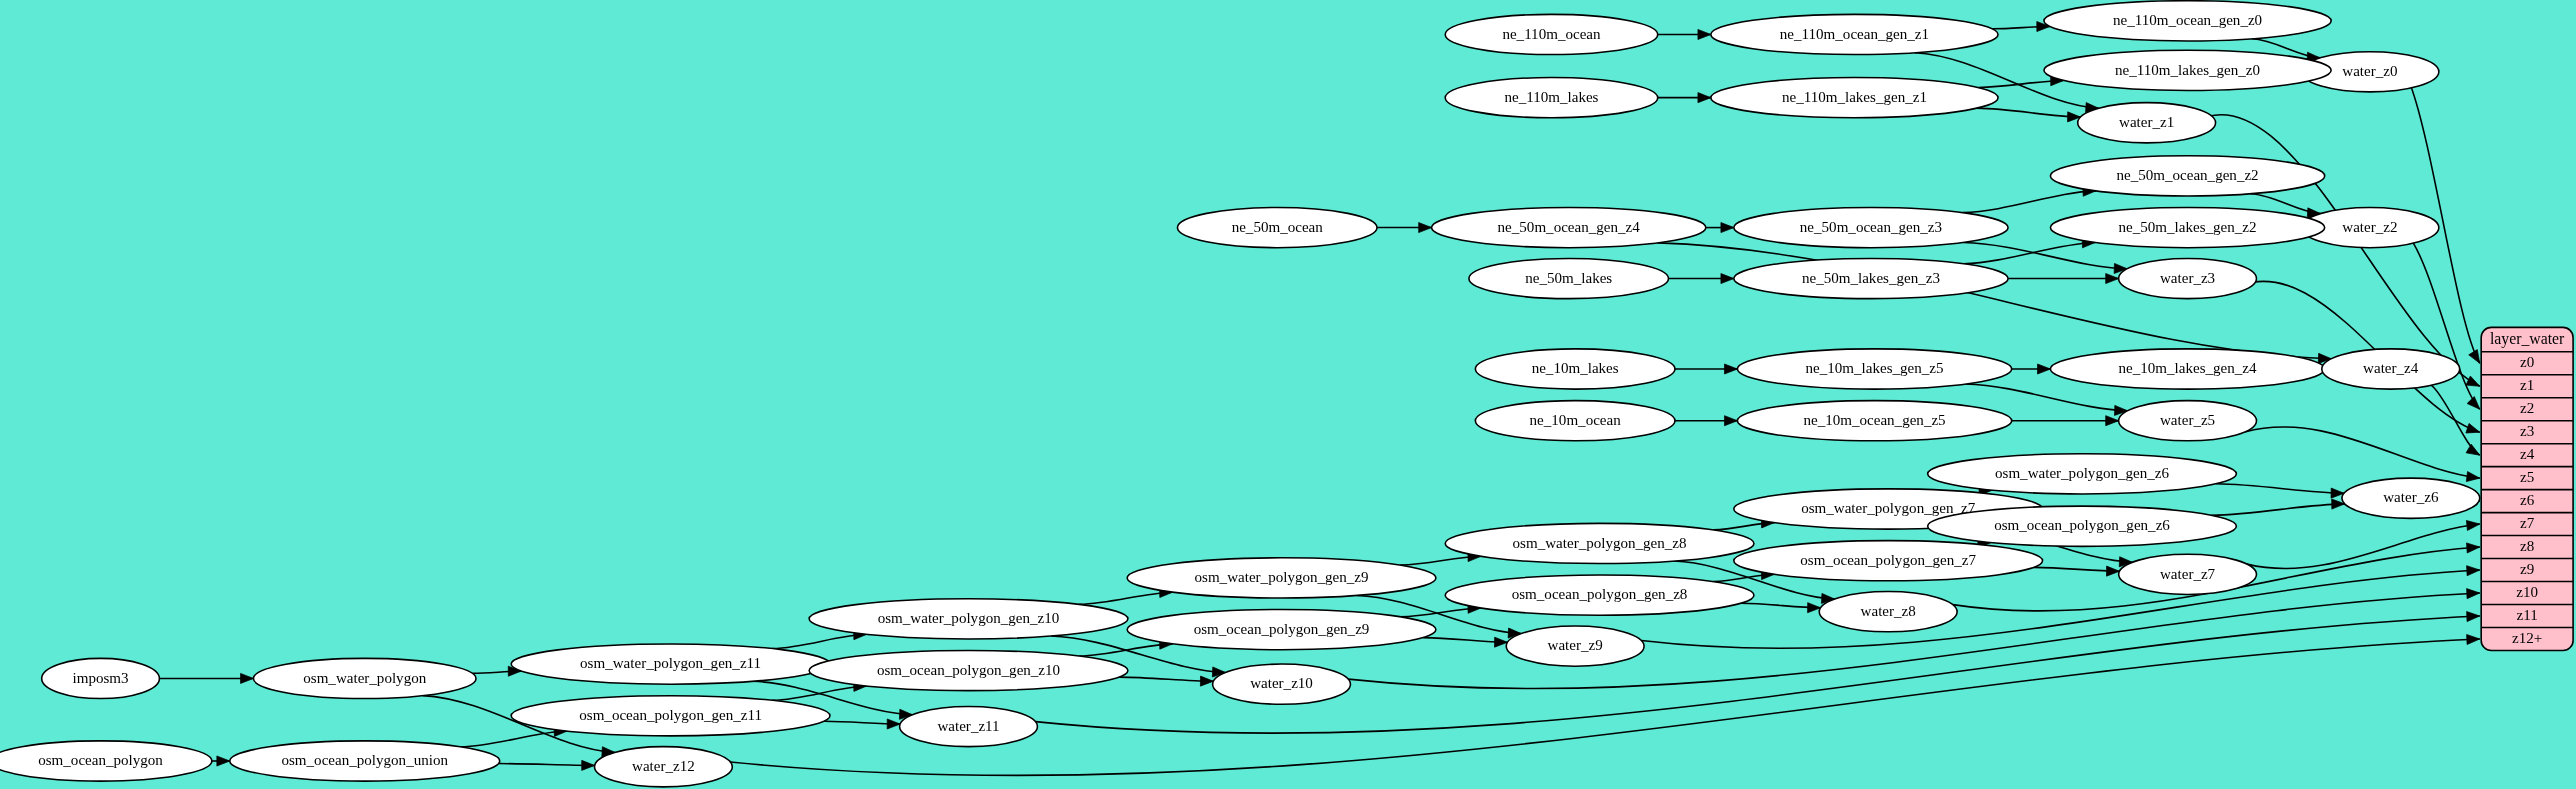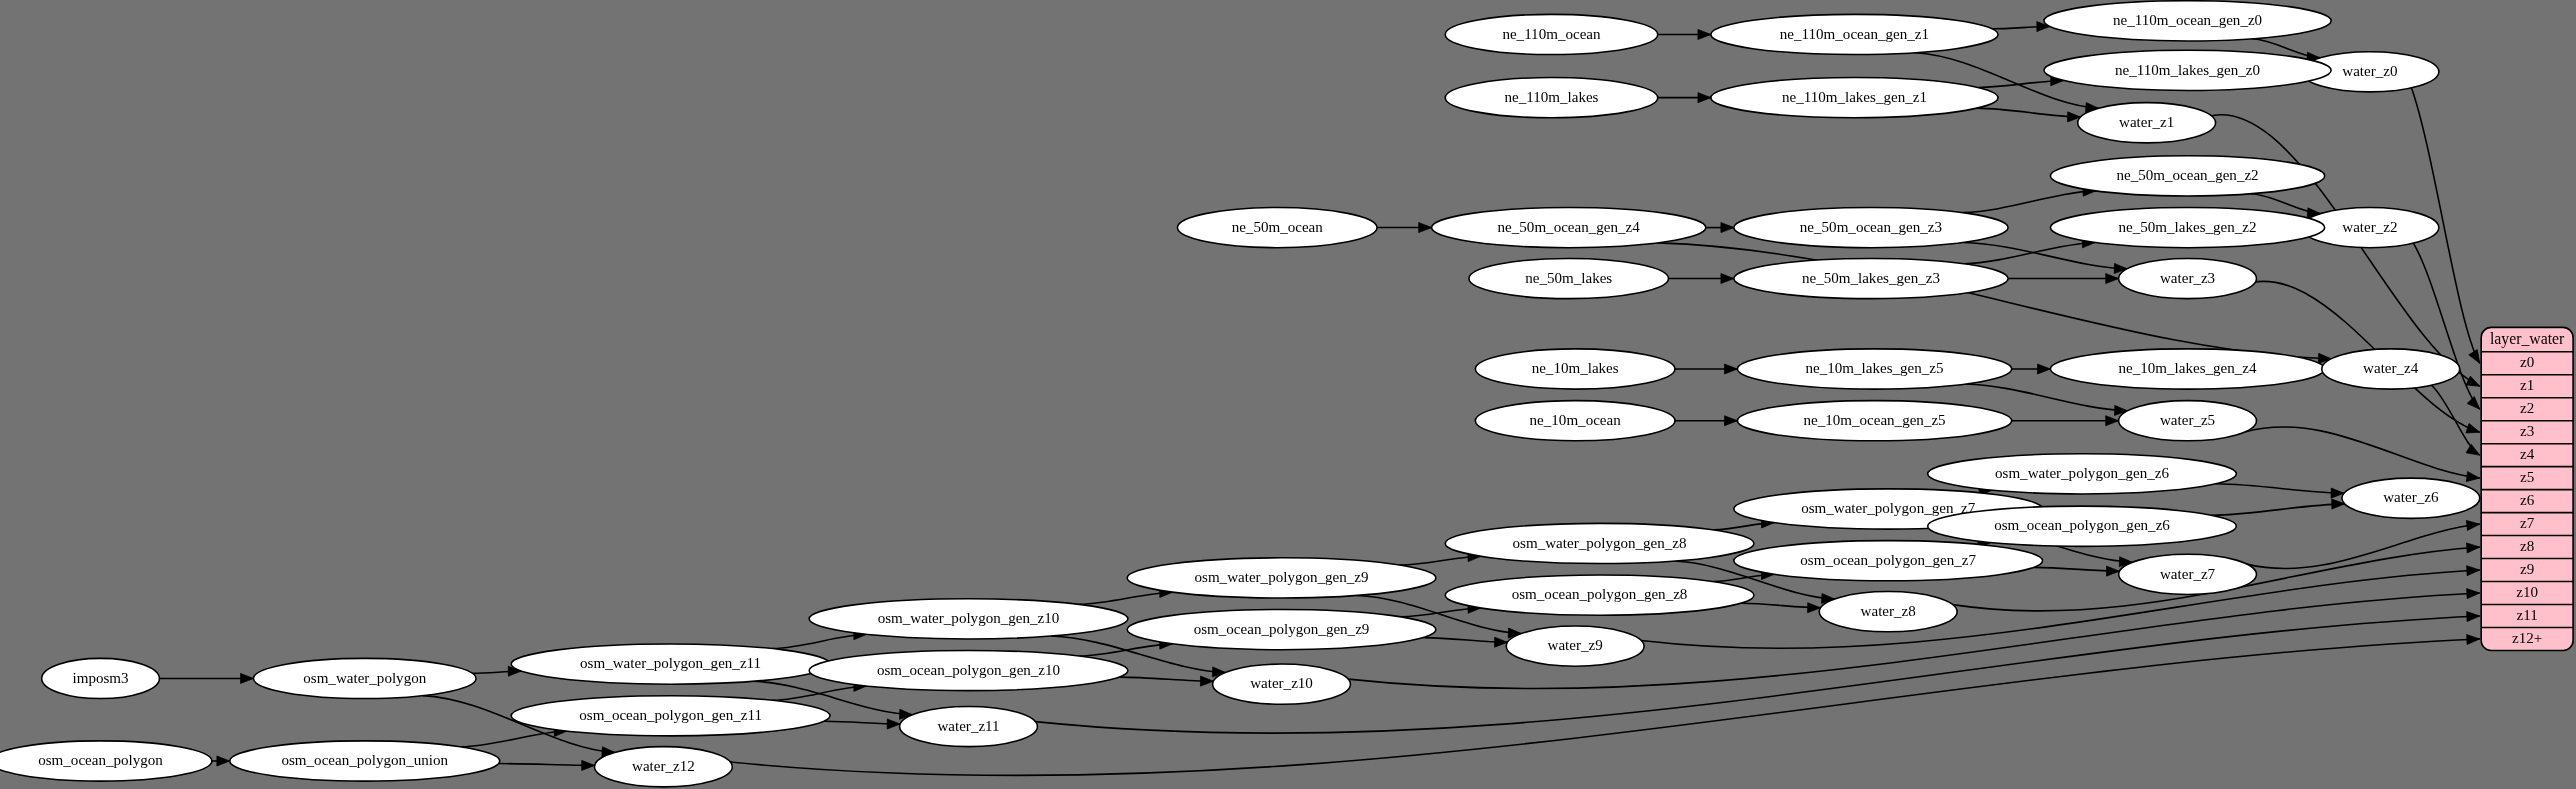--- a/index.html
+++ b/index.html
@@ -4,21 +4,21 @@
 <style>
   html, body {
     margin: 0;
     padding: 0;
     background: #ffffff;
   }
   #canvas {
     position: relative;
     width: 2576px;
     height: 789px;
-    background: #737373;
+    background: #5eead4;
     font-family: "Liberation Serif", "DejaVu Serif", serif;
     overflow: hidden;
   }
   #graph-svg {
     position: absolute;
     left: 0;
     top: 0;
     width: 2576px;
     height: 789px;
   }

